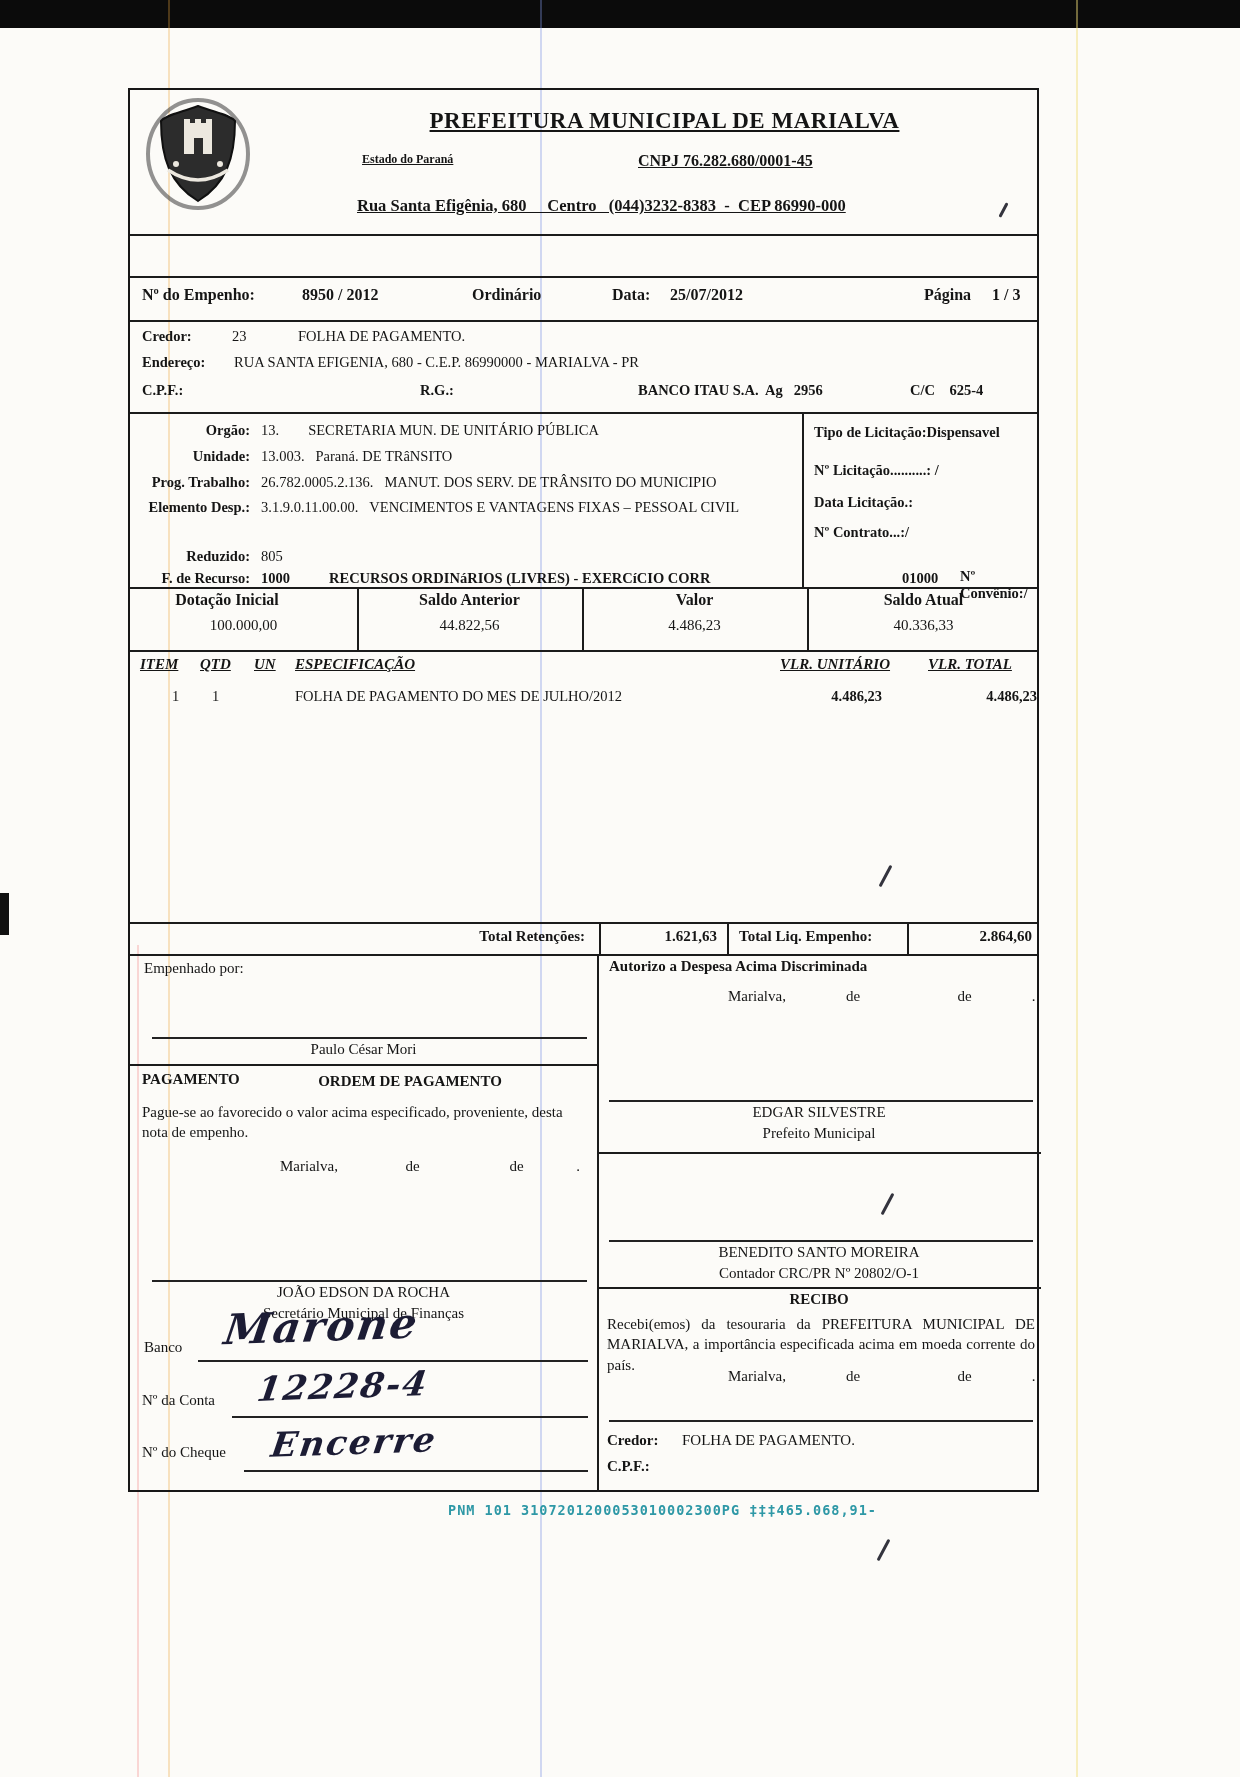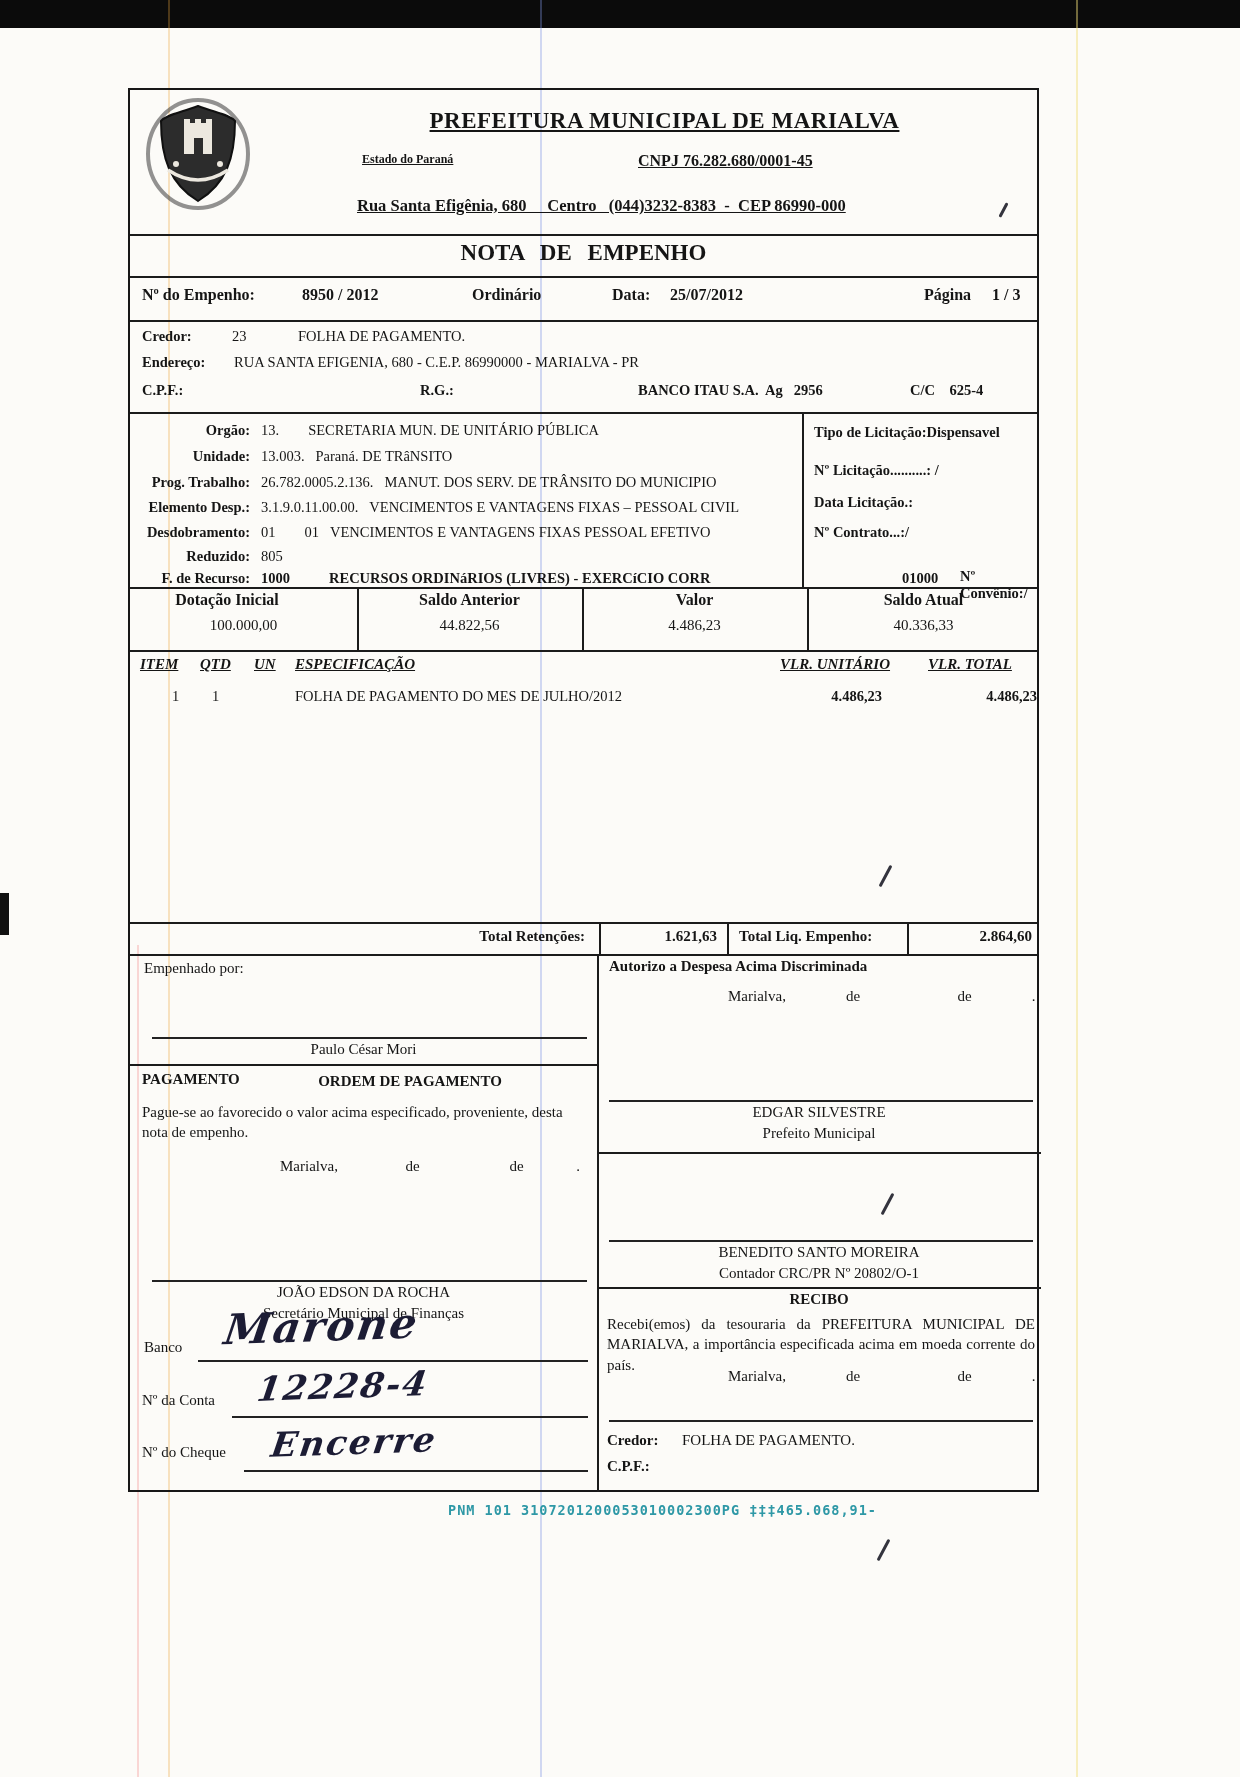--- a/index.html
+++ b/index.html
@@ -60,21 +60,20 @@
         <circle cx="30" cy="66" r="3" fill="#ece8df"></circle>
         <circle cx="74" cy="66" r="3" fill="#ece8df"></circle>
       </svg>
     </div>
     <div class="txt b u ctr htitle" style="left:170px; right:8px; top:18px; font-size:23px;">PREFEITURA MUNICIPAL DE MARIALVA</div>
     <div class="txt b u" style="left:232px; top:62px; font-size:12px;">Estado do Paraná</div>
     <div class="txt b u" style="left:508px; top:62px; font-size:16px;">CNPJ 76.282.680/0001-45</div>
     <div class="txt b u pre" style="left:227px; top:106px; font-size:16.5px;">Rua Santa Efigênia, 680     Centro   (044)3232-8383  -  CEP 86990-000</div>
     <div class="hline" style="top:144px;"></div>
 
-    <div class="txt b ctr" style="left:0; right:0; top:150px; font-size:23px; word-spacing:10px;">NOTA  DE  EMPENHO</div>
     <div class="hline" style="top:186px;"></div>
 
     <div class="txt b s16" style="left:12px; top:196px;">Nº do Empenho:</div>
     <div class="txt b s16" style="left:172px; top:196px;">8950 / 2012</div>
     <div class="txt b s16" style="left:342px; top:196px;">Ordinário</div>
     <div class="txt b s16" style="left:482px; top:196px;">Data:</div>
     <div class="txt b s16" style="left:540px; top:196px;">25/07/2012</div>
     <div class="txt b s16" style="left:794px; top:196px;">Página</div>
     <div class="txt b s16" style="left:862px; top:196px;">1 / 3</div>
     <div class="hline" style="top:230px;"></div>
@@ -102,25 +101,20 @@
     </div>
     <div class="orow" style="top:384px;">
       <span class="ol">Prog. Trabalho:</span>
       <span>26.782.0005.2.136.</span>
       <span>MANUT. DOS SERV. DE TRÂNSITO DO MUNICIPIO</span>
     </div>
     <div class="orow" style="top:409px;">
       <span class="ol">Elemento Desp.:</span>
       <span>3.1.9.0.11.00.00.</span>
       <span>VENCIMENTOS E VANTAGENS FIXAS – PESSOAL CIVIL</span>
-    </div>
-    <div class="orow" style="top:434px;">
-      <span class="ol">Desdobramento:</span>
-      <span class="pre">01        01</span>
-      <span>VENCIMENTOS E VANTAGENS FIXAS PESSOAL EFETIVO</span>
     </div>
     <div class="orow" style="top:458px;">
       <span class="ol">Reduzido:</span>
       <span>805</span>
     </div>
     <div class="orow" style="top:480px;">
       <span class="ol">F. de Recurso:</span>
       <span class="b">1000</span>
       <span class="b" style="padding-left:28px;">RECURSOS ORDINáRIOS (LIVRES) - EXERCíCIO CORR</span>
     </div>

